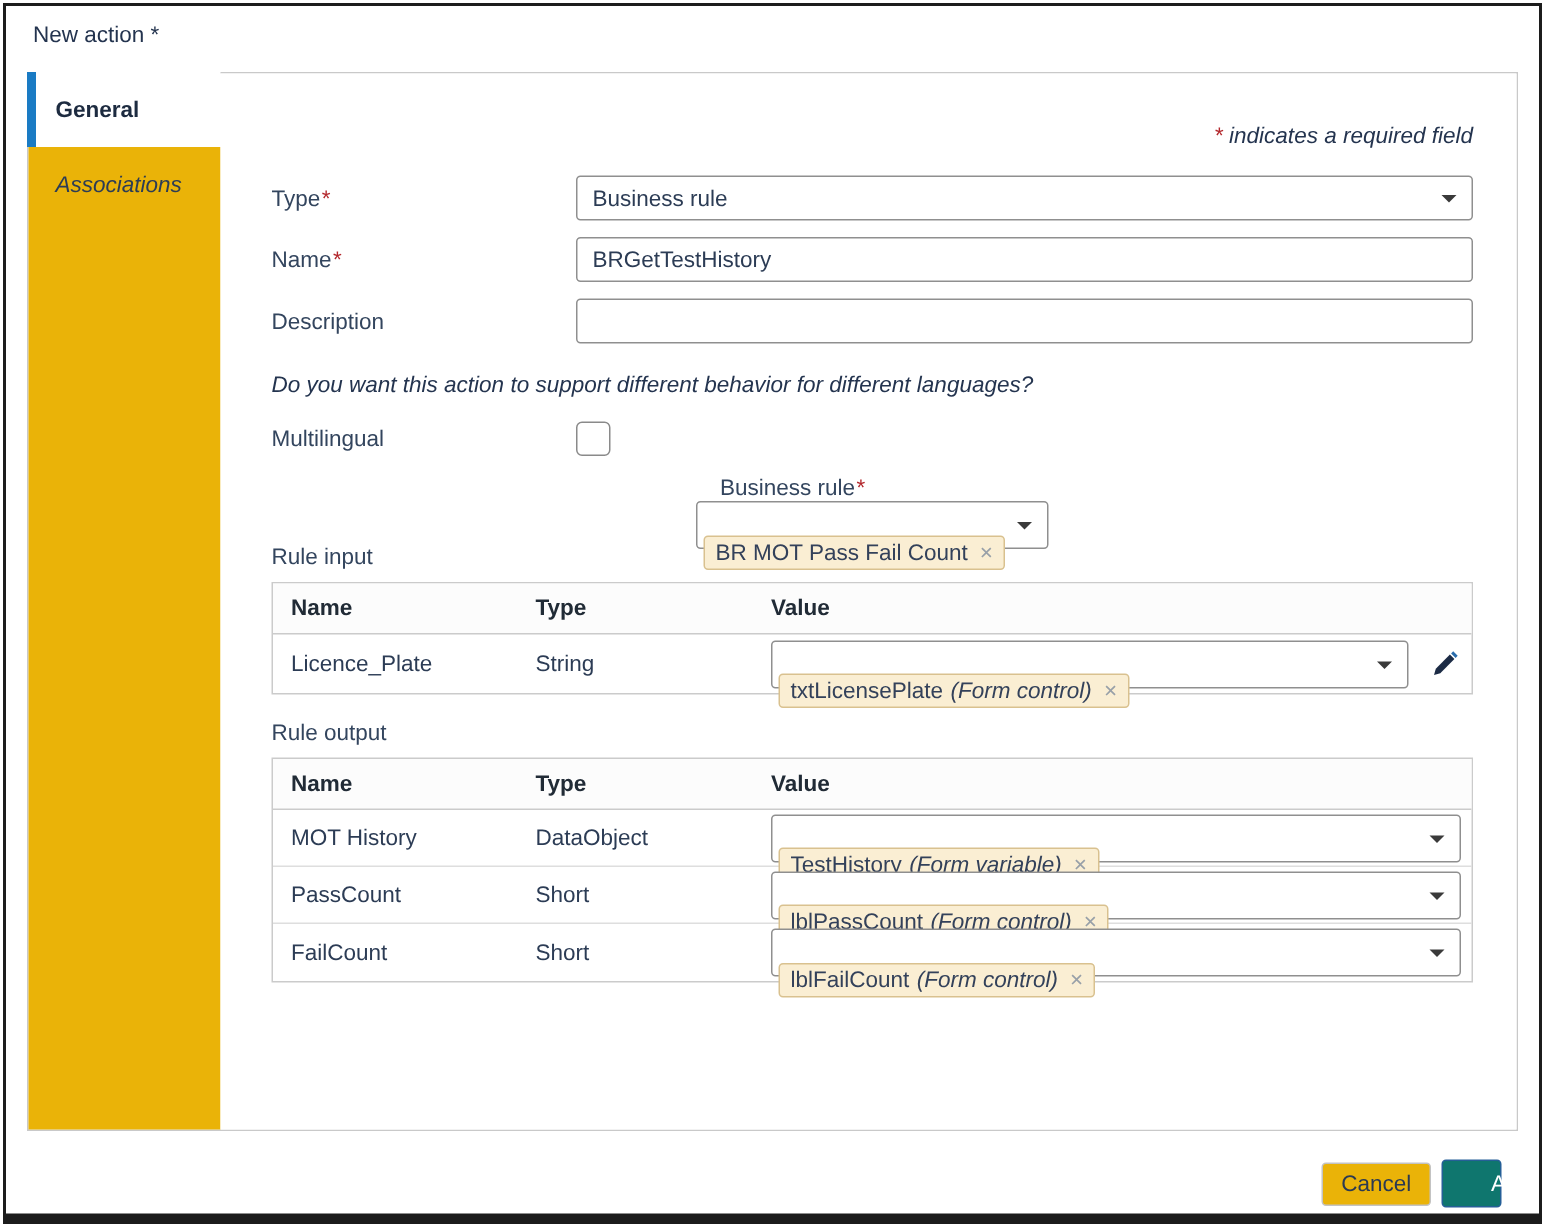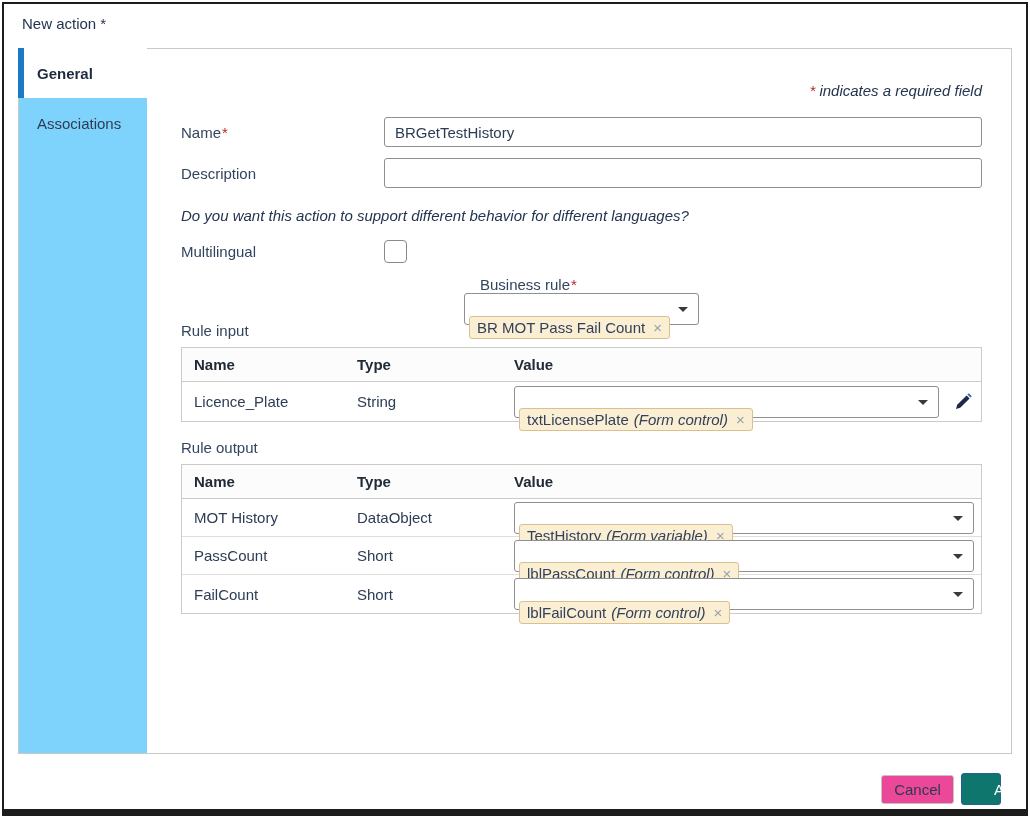--- a/index.html
+++ b/index.html
@@ -21,21 +21,22 @@
     border:1px solid #c9c9c9; background:#fff;
   }
   .tab-active {
     position:absolute; left:-1px; top:-1px; width:129px; height:50px;
     background:#fff; border-left:6px solid #1a7bc4;
     display:flex; align-items:center; padding-left:13px;
     font-weight:700; font-size:15px; color:#1d2b40;
   }
   .sidebar {
     position:absolute; left:0; top:49px; width:128px; bottom:0;
-    background:#7dd3fc;
+    background:#eab308;
+    font-style:italic;
   }
   .tab-inactive {
     padding:17px 0 0 18px; font-size:15px; color:#2c3c55; cursor:pointer;
   }
   .content { position:absolute; left:128px; top:0; right:0; bottom:0; background:#fff; }
   .required-note {
     position:absolute; top:33px; right:29px; font-style:italic;
     font-size:15px; color:#24344f;
   }
   .required-note .red, .req { color:#b3282d; }
@@ -97,21 +98,21 @@
   .edit-btn {
     margin-left:13px; width:22px; height:22px; border:none; background:transparent;
     padding:0; cursor:pointer; display:flex; align-items:center; justify-content:center;
   }
   .btn {
     position:absolute; border-radius:3px; font-family:"Liberation Sans", sans-serif;
     font-size:15px; cursor:pointer;
   }
   .btn-cancel {
     left:881px; top:775px; width:73px; height:29px;
-    background:#ec4899; border:1px solid #c3c3c3; color:#2b3a52;
+    background:#eab308; border:1px solid #c3c3c3; color:#2b3a52;
   }
   .btn-add {
     left:961px; top:773px; width:34px; height:32px;
     background:#0f766e; border:1px solid #255f97; color:#ffffff;padding-left:32px;
   }
 </style>
 </head>
 <body>
 
 <div class="dialog-title">New action *</div>
@@ -130,20 +131,31 @@
 
   <div class="content">
 
     <div class="required-note">
       <span class="red">*</span>
       <span>indicates a required field</span>
     </div>
 
     <div class="form">
 
+      <div class="frow">
+        <div class="flabel">
+          <span>Type</span><span class="req">*</span>
+        </div>
+        <div class="control">
+          <div class="select">
+            <span>Business rule</span>
+            <span class="caret"></span>
+          </div>
+        </div>
+      </div>
 
       <div class="frow">
         <div class="flabel">
           <span>Name</span><span class="req">*</span>
         </div>
         <div class="control">
           <input class="text" type="text" value="BRGetTestHistory" style="">
         </div>
       </div>
 

